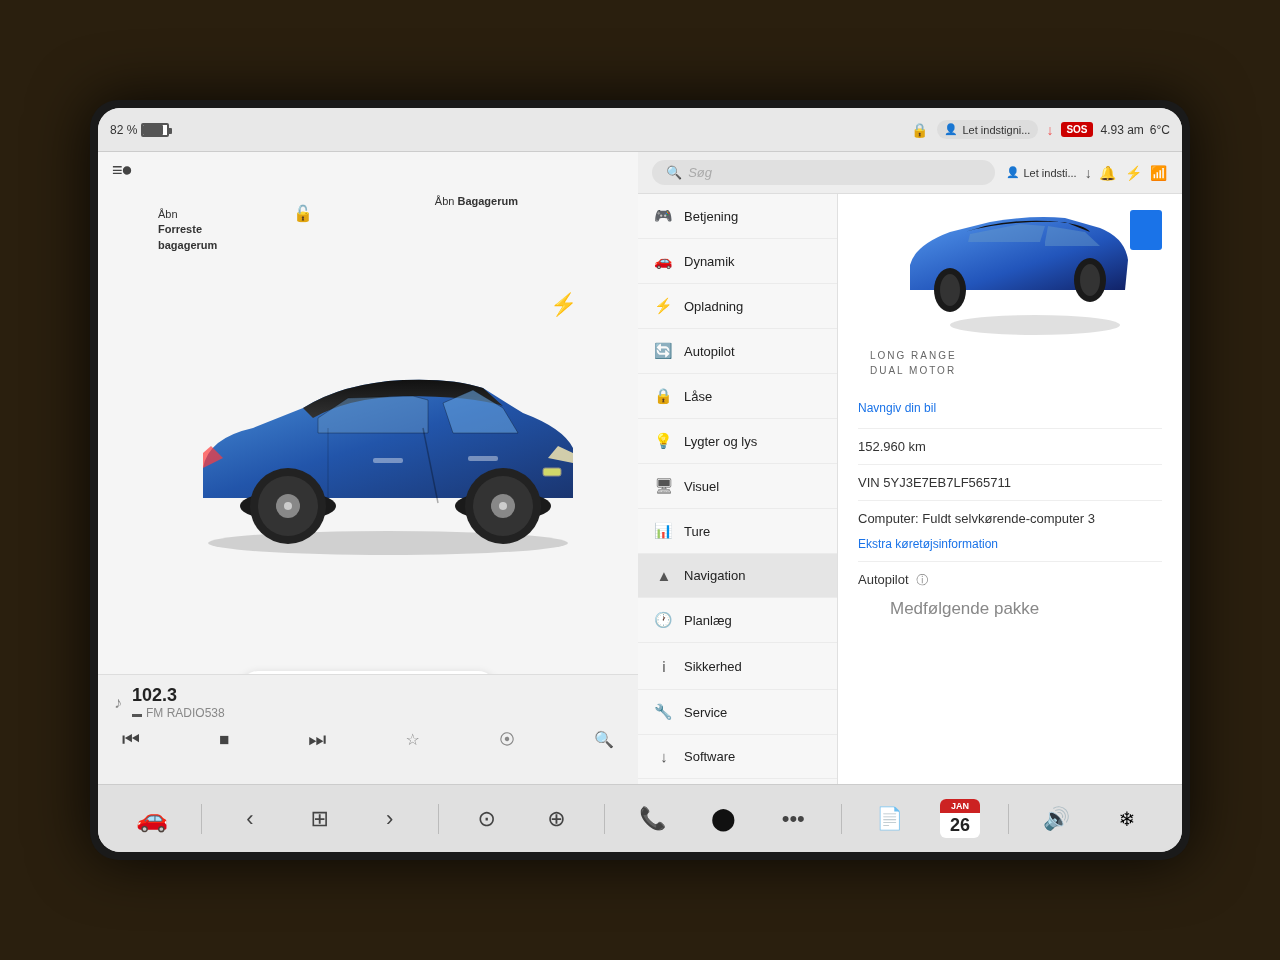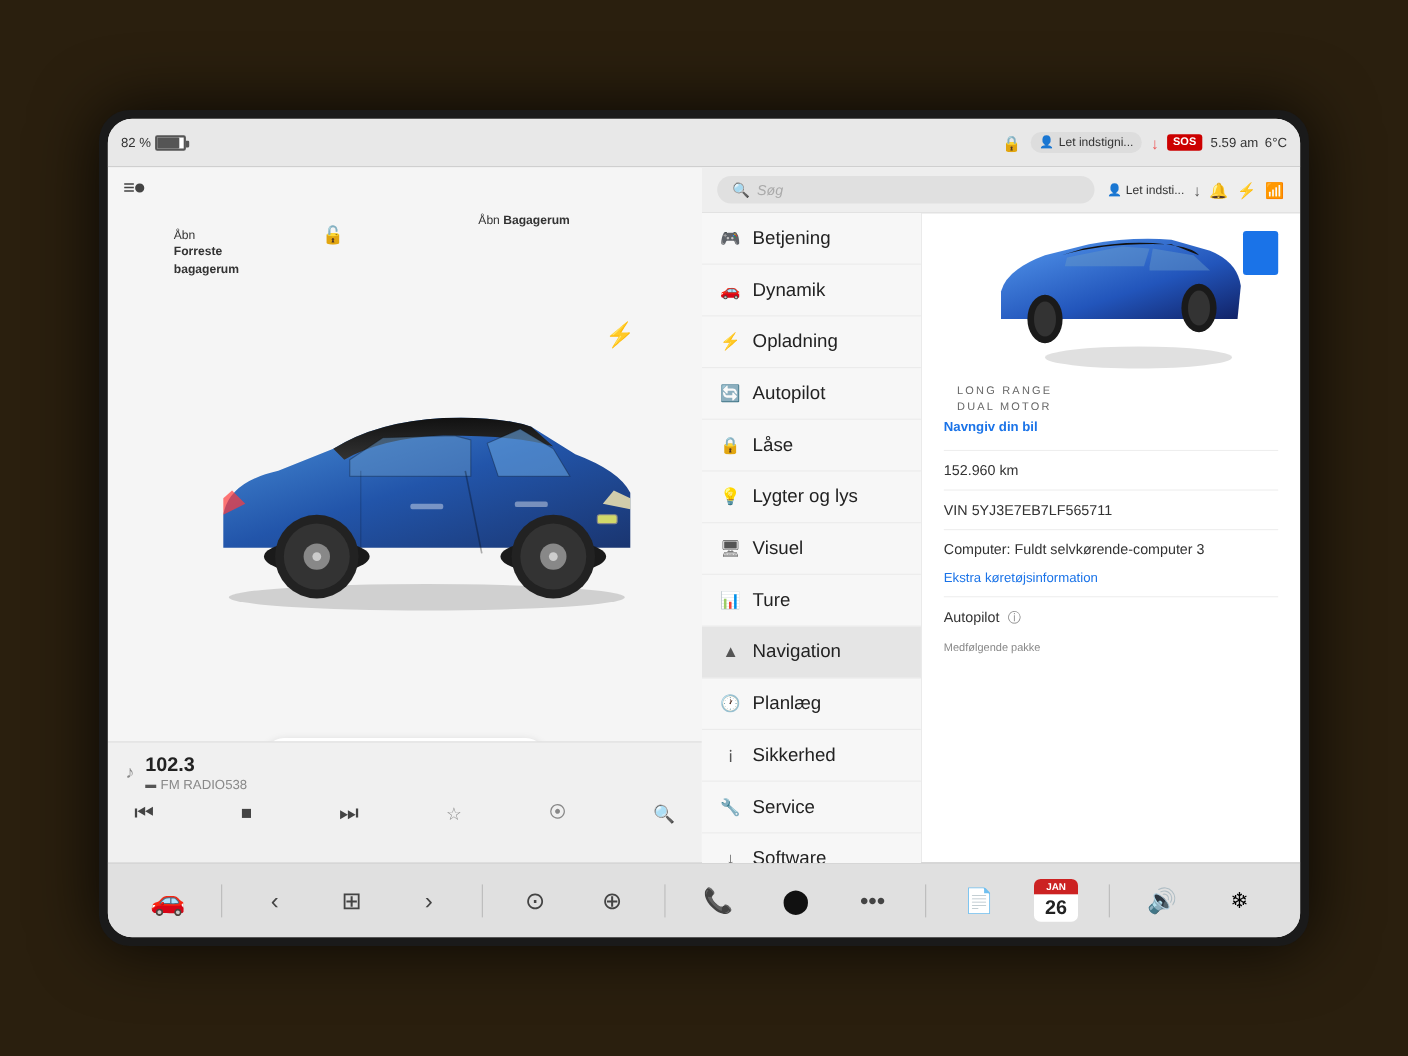--- a/index.html
+++ b/index.html
@@ -346,21 +346,21 @@
       display: flex;
       align-items: center;
       gap: 10px;
       padding: 13px 16px;
       cursor: pointer;
       border-bottom: 1px solid #ebebeb;
       transition: background 0.1s;
     }
     .menu-item.active { background: #e5e5e5; }
     .menu-item-icon { font-size: 15px; color: #555; width: 20px; text-align: center; }
-    .menu-item-label { font-size: 17px; color: #222; }
+    .menu-item-label { font-size: 13px; color: #222; }
     
     .vehicle-info {
       flex: 1;
       padding: 16px 20px;
       overflow-y: auto;
       background: #fff;
     }
     .vehicle-image {
       width: 240px;
       height: 130px;
@@ -382,21 +382,21 @@
       letter-spacing: 2px;
       text-transform: uppercase;
       line-height: 1.5;
       padding-left: 12px;
     }
     .info-row {
       margin: 10px 0;
       font-size: 13px;
       color: #333;
     }
-    .info-row .label { color: #888; font-size: 10px; }
+    .info-row .label { color: #888; font-size: 17px; margin-left: 32px; }
     .info-link {
       color: #1a73e8;
       font-size: 12px;
       cursor: pointer;
     }
     .info-divider { height: 1px; background: #eee; margin: 8px 0; }
     .vehicle-header {
       position: relative;
       margin-bottom: 12px;
     }
@@ -472,21 +472,21 @@
       </div>
       <div class="top-bar-center">
         <span class="lock-icon-small">🔒</span>
         <div class="user-badge">
           <span>👤</span>
           <span>Let indstigni...</span>
         </div>
         <span class="download-icon">↓</span>
         <span class="sos-badge">SOS</span>
         <span class="time-temp">
-          <span>5.59 am</span>
+          <span>4.93 am</span>
           <span>6°C</span>
         </span>
       </div>
     </div>
 
     <div class="main-area">
 
       <div class="left-panel">
         <div class="left-panel-top">
           <span class="menu-icon">≡⏺</span>
@@ -699,21 +699,21 @@
                   <ellipse cx="60" cy="80" rx="16" ry="22" fill="#1a1a1a"></ellipse>
                   <ellipse cx="60" cy="80" rx="10" ry="16" fill="#333"></ellipse>
                   <ellipse cx="200" cy="70" rx="16" ry="22" fill="#1a1a1a"></ellipse>
                   <ellipse cx="200" cy="70" rx="10" ry="16" fill="#333"></ellipse>
                 </svg>
               </div>
 
               <div class="vehicle-header">
                 <div class="model-sub">LONG RANGE</div>
                 <div class="model-sub">DUAL MOTOR</div>
-                <div style="margin-top: 1px; font-weight: bold;">
+                <div style="margin-top: 20px;">
                   <span class="rename-link">Navngiv din bil</span>
                 </div>
               </div>
             </div>
 
             <div class="info-divider"></div>
 
             <div class="info-row">
               <span>152.960 km</span>
             </div>

